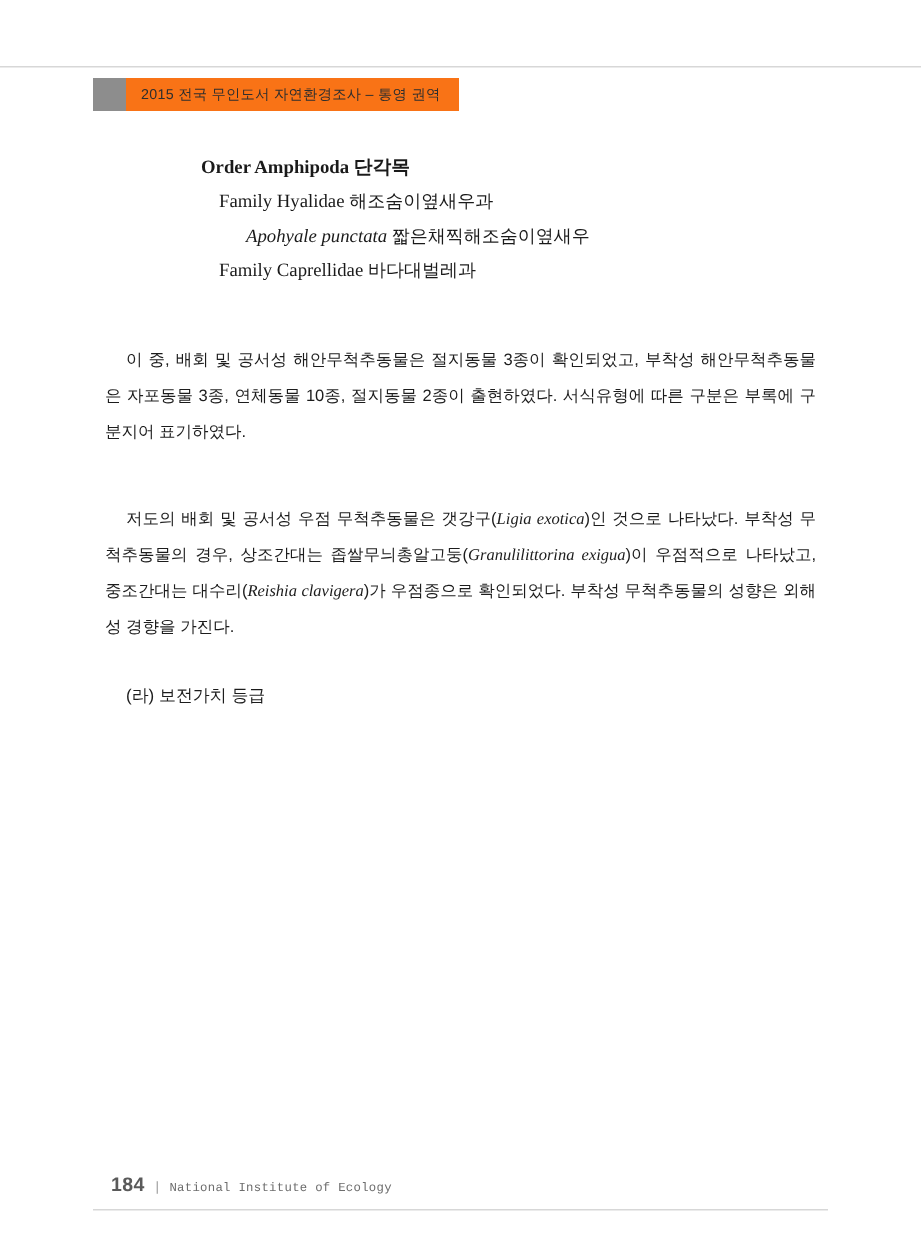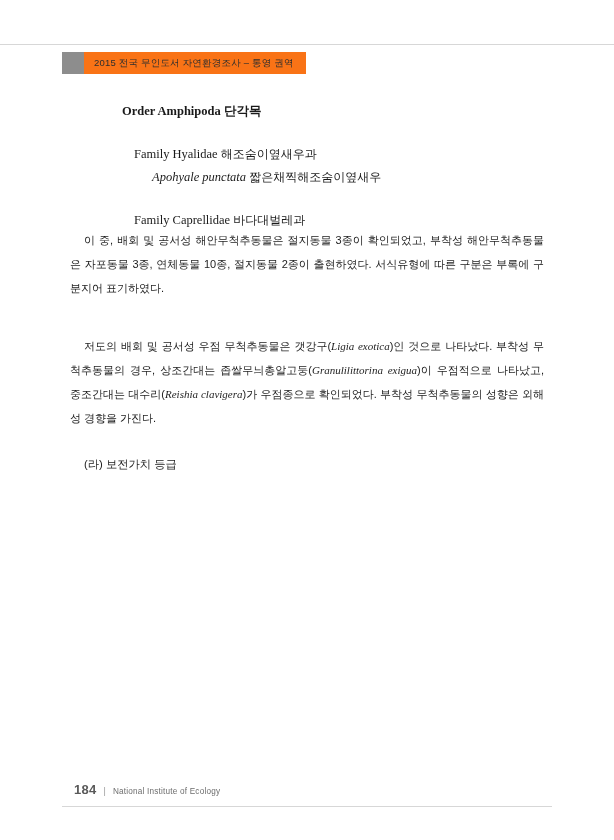--- a/index.html
+++ b/index.html
@@ -52,31 +52,31 @@
     letter-spacing: 0.2px;
     display: flex;
     align-items: center;
     padding: 0 12px 0 10px;
     white-space: nowrap;
   }
 
   
   .taxon {
     position: absolute;
-    left: 4px;
+    left: 16px;
     top: 100px;
     width: 552px;
   }
   .taxon-line {
     font-size: 12.5px;
     line-height: 23px;
     white-space: nowrap;
   }
   .t-order    { padding-left: 118px; font-weight: bold; }
-  .t-family   { padding-left: 130px; margin-top: 20px; }
+  .t-family   { padding-left: 130px; }
   .t-species  { padding-left: 148px; }
   .ital { font-style: italic; }
   .ko { font-family: "Liberation Sans", sans-serif; font-size: 12px; }
   .ko-b { font-family: "Liberation Sans", sans-serif; font-size: 12.5px; font-weight: bold; }
 
   
   .body-block {
     position: absolute;
     left: 70px;
     width: 474px;
@@ -126,21 +126,21 @@
     font-weight: bold;
     color: #5a5a5a;
     letter-spacing: 0.3px;
   }
   .footer-sep {
     font-family: "Liberation Sans", sans-serif;
     font-size: 9px;
     color: #9a9a9a;
   }
   .footer-org {
-    font-family: Liberation Sans, sans-serif;
+    font-family: Liberation Mono, monospace;
     font-size: 8.2px;
     color: #6d6d6d;
     letter-spacing: 0.2px;
   }
 </style>
 </head>
 <body>
 
 <div class="page">
 

